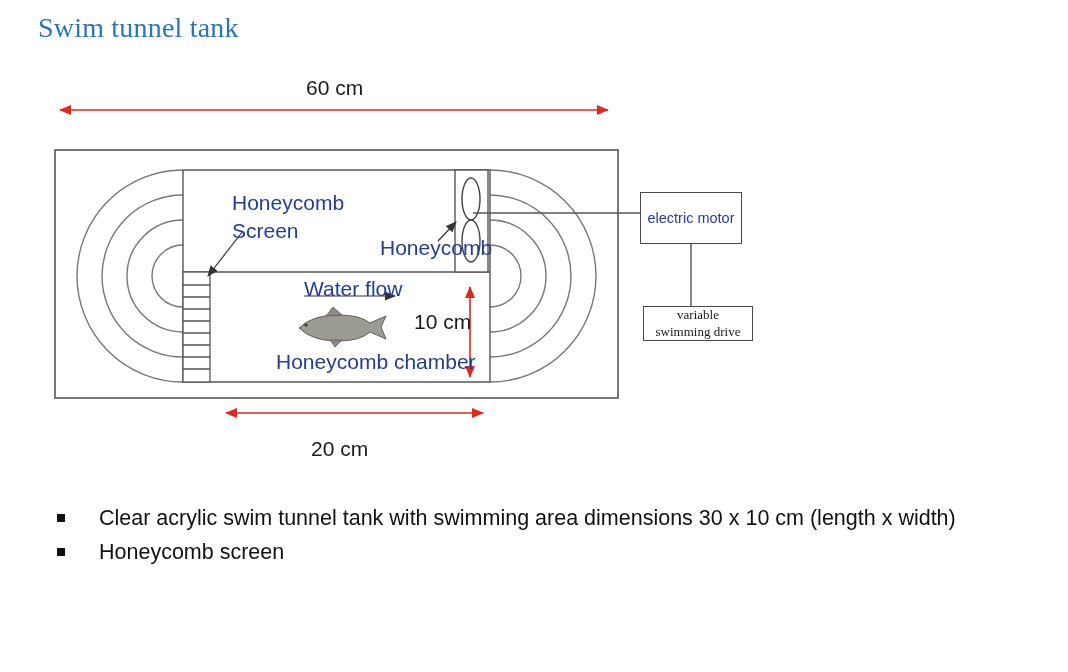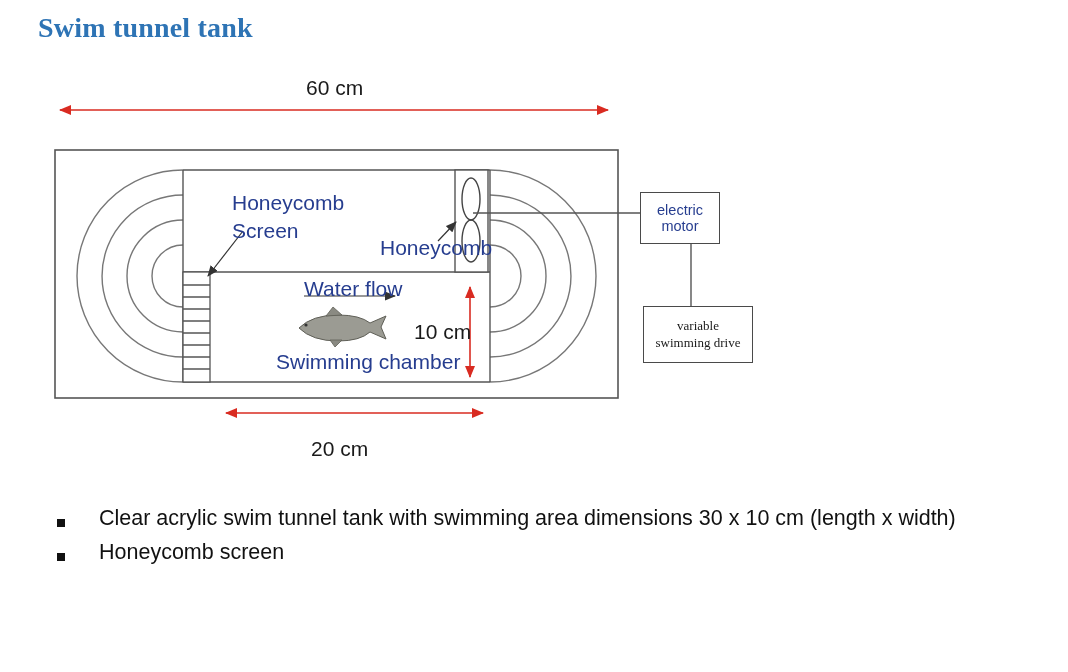--- a/index.html
+++ b/index.html
@@ -1,30 +1,30 @@
 <!DOCTYPE html>
 <html><head>
 <meta charset="utf-8">
 <style>
   *{margin:0;padding:0;box-sizing:border-box}
   html,body{width:1068px;height:672px}
   body{background:#ffffff;font-family:"Liberation Sans",sans-serif;position:relative;overflow:hidden}
   .slide{position:absolute;inset:0;background:#fff}
-  .title{position:absolute;left:38px;top:12px;font-family:"Liberation Serif",serif;font-weight:bold;font-size:28px;color:#2E74B5;letter-spacing:.2px}
+  .title{position:absolute;left:38px;top:12px;font-family:"Liberation Serif",serif;font-weight:normal;font-size:28px;color:#2E74B5;letter-spacing:.2px}
   .diagram{position:absolute;inset:0}
   .diagram svg{position:absolute;left:0;top:0}
   .lbl{position:absolute;font-size:21px;white-space:nowrap}
   .lbl.blue{color:#263D8F}
   .lbl.dim{color:#1A1A1A}
   .two-line{white-space:normal;line-height:1.35}
   .box{position:absolute;border:1.5px solid #4a4a4a;background:#fff;display:flex;flex-direction:column;align-items:center;justify-content:center;text-align:center}
   .box.motor{color:#263D8F;font-size:14.5px}
   .box.vfd{color:#1A1A1A;font-family:"Liberation Serif",serif;font-size:13px;line-height:1.3}
   .bullets{position:absolute;left:57px;top:505px;width:985px;list-style:none}
-  .bullet-item{display:flex;align-items:center;margin-bottom:8px}
+  .bullet-item{display:flex;align-items:flex-start;margin-bottom:8px}
   .sq{flex:0 0 auto;width:8px;height:8px;background:#111;margin:9px 34px 0 0}
   .bullet-text{font-size:21.5px;line-height:26px;color:#111}
 </style>
 </head>
 <body>
 
 <div class="slide">
 
   <h1 class="title">Swim tunnel tank</h1>
 
@@ -88,32 +88,32 @@
 
       <g>
         <path d="M299 328 Q 312 315 338 315 Q 360 315 370 323 L 386 316 L 381 327 L 386 339 L 370 332 Q 360 341 338 341 Q 312 341 299 328 Z" fill="#9b9b93" stroke="#5f5f57" stroke-width="1"></path>
         <path d="M326 316 L 333 307 L 342 315 Z" fill="#8a8a82" stroke="#5f5f57" stroke-width="0.8"></path>
         <path d="M330 340 L 335 347 L 342 340 Z" fill="#8a8a82" stroke="#5f5f57" stroke-width="0.8"></path>
         <circle cx="306" cy="325" r="1.6" fill="#333"></circle>
       </g>
     </svg>
 
     <div class="lbl dim" style="left:306px;top:76px">60 cm</div>
-    <div class="lbl dim" style="left:414px;top:320px">10 cm</div>
+    <div class="lbl dim" style="left:414px;top:310px">10 cm</div>
     <div class="lbl dim" style="left:311px;top:437px">20 cm</div>
 
     <div class="lbl blue two-line" style="left:232px;top:189px;width:88px">Honeycomb Screen</div>
     <div class="lbl blue" style="left:380px;top:236px">Honeycomb</div>
     <div class="lbl blue" style="left:304px;top:277px">Water flow</div>
-    <div class="lbl blue" style="left:276px;top:350px">Swimming chamber</div>
+    <div class="lbl blue" style="left:276px;top:350px">Honeycomb chamber</div>
 
-    <div class="box motor" style="left:640px;top:192px;width:80px;height:52px">
+    <div class="box motor" style="left:640px;top:192px;width:102px;height:52px">
       <span>electric motor</span>
     </div>
-    <div class="box vfd" style="left:643px;top:306px;width:110px;height:57px">
+    <div class="box vfd" style="left:643px;top:306px;width:110px;height:35px">
       <span>variable</span>
       <span>swimming drive</span>
     </div>
   </div>
 
   <ul class="bullets">
     <li class="bullet-item">
       <span class="sq"></span>
       <span class="bullet-text">Clear acrylic swim tunnel tank with swimming area dimensions 30 x 10 cm (length x width)</span>
     </li>

